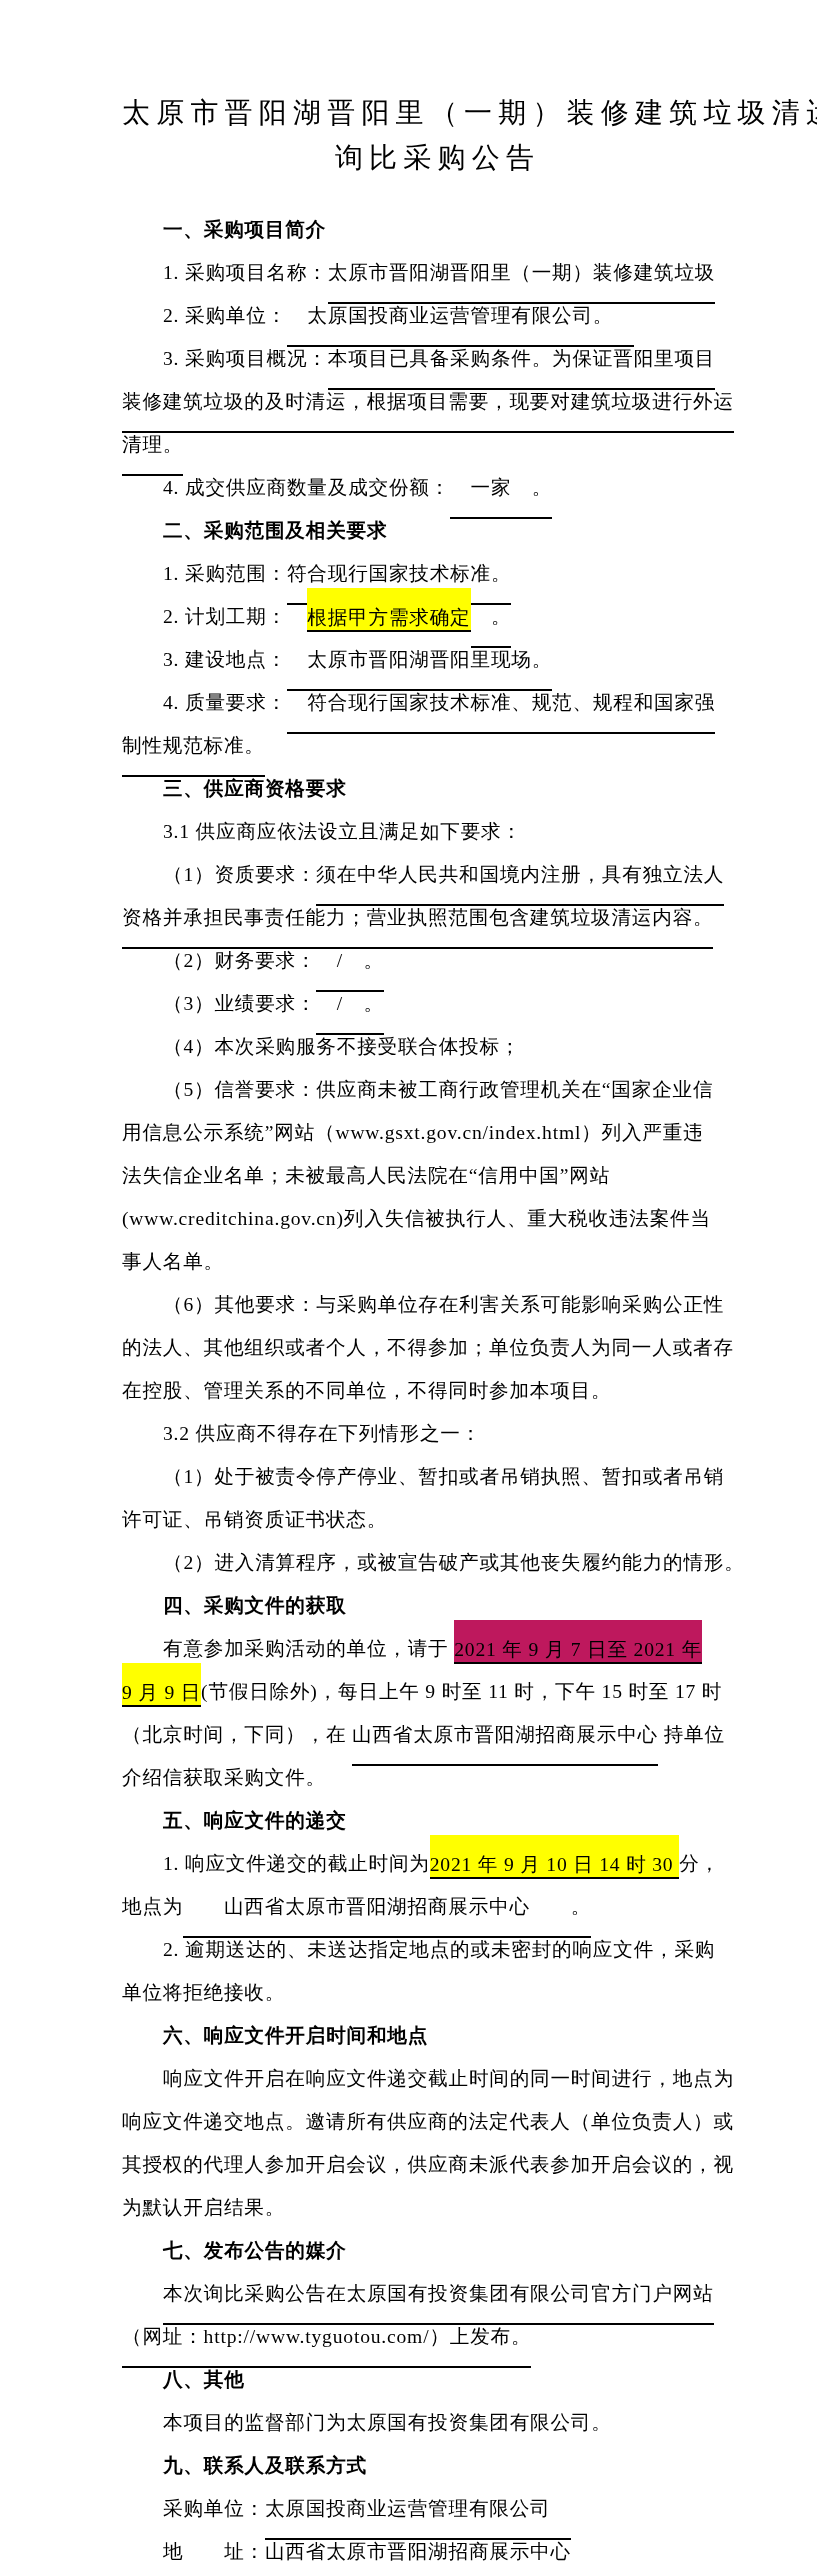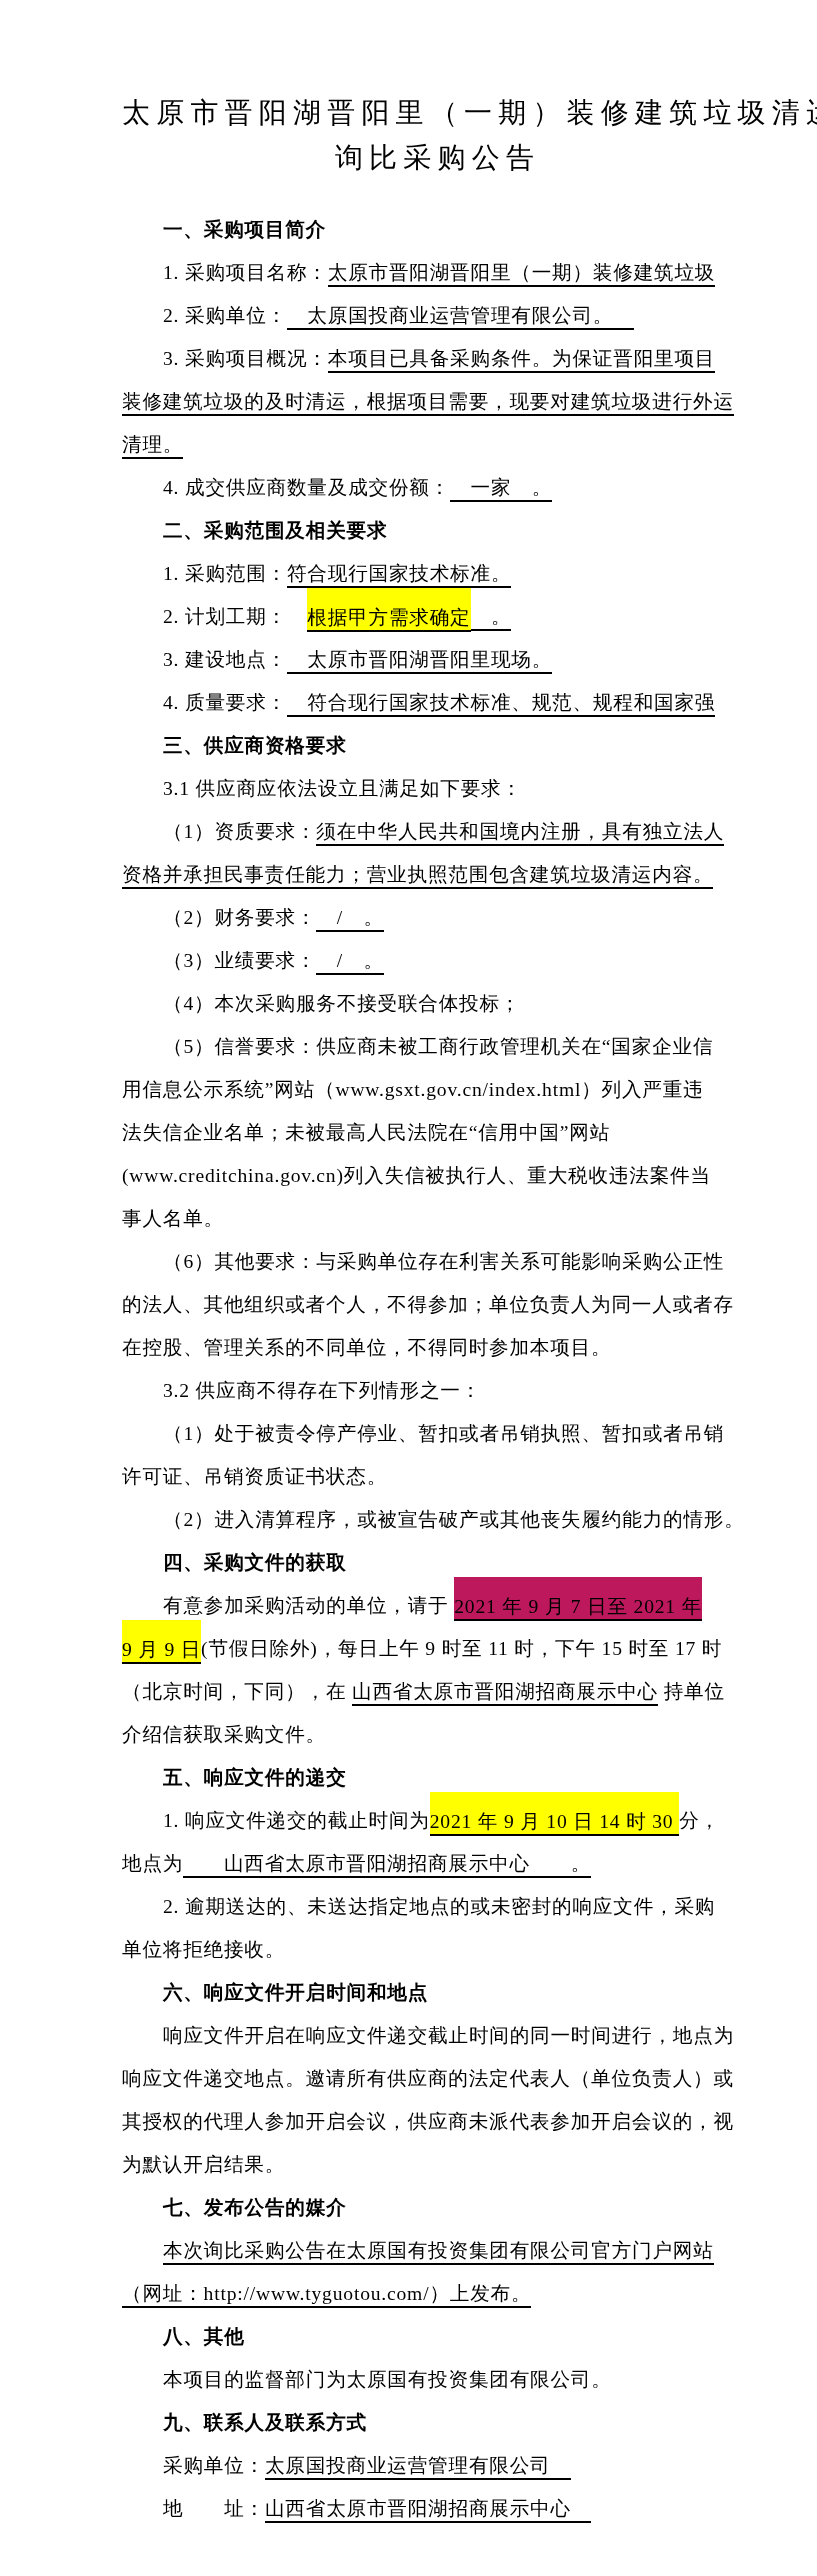--- a/index.html
+++ b/index.html
@@ -32,21 +32,21 @@
     white-space: nowrap;
   }
   .line.in { text-indent: 41px; }
   .line.hd {
     font-family: "Liberation Sans", "DejaVu Sans", sans-serif;
     font-weight: bold;
   }
   .seg-t { }
   .seg-u {
     border-bottom: 2.1px solid #000000;
-    padding-bottom: 2px;
+    padding-bottom: 19px;
   }
   .seg-hu {
     padding: 18.5px 0 2.6px 0;
     border-bottom: 2.1px solid #000000;
     margin-top: 36px;
   }
 </style>
 </head>
 <body>
 
@@ -62,20 +62,21 @@
       <div class="line in"><span class="seg-t">2. 采购单位：</span><span class="seg-u">　太原国投商业运营管理有限公司。　</span></div>
       <div class="line in"><span class="seg-t">3. 采购项目概况：</span><span class="seg-u">本项目已具备采购条件。为保证晋阳里项目</span></div>
       <div class="line"><span class="seg-u">装修建筑垃圾的及时清运，根据项目需要，现要对建筑垃圾进行外运</span></div>
       <div class="line"><span class="seg-u">清理。</span></div>
       <div class="line in"><span class="seg-t">4. 成交供应商数量及成交份额：</span><span class="seg-u">　一家　。</span></div>
       <div class="line in hd"><span class="seg-t">二、采购范围及相关要求</span></div>
       <div class="line in"><span class="seg-t">1. 采购范围：</span><span class="seg-u">符合现行国家技术标准。</span></div>
       <div class="line in"><span class="seg-t">2. 计划工期：　</span><span class="seg-hu" style="background-color: rgb(255, 255, 0);">根据甲方需求确定</span><span class="seg-u">　。</span></div>
       <div class="line in"><span class="seg-t">3. 建设地点：</span><span class="seg-u">　太原市晋阳湖晋阳里现场。</span></div>
       <div class="line in"><span class="seg-t">4. 质量要求：</span><span class="seg-u">　符合现行国家技术标准、规范、规程和国家强</span></div>
+      <div class="line"><span class="seg-u">制性规范标准。</span></div>
       <div class="line in hd"><span class="seg-t">三、供应商资格要求</span></div>
       <div class="line in"><span class="seg-t">3.1 供应商应依法设立且满足如下要求：</span></div>
       <div class="line in"><span class="seg-t">（1）资质要求：</span><span class="seg-u">须在中华人民共和国境内注册，具有独立法人</span></div>
       <div class="line"><span class="seg-u">资格并承担民事责任能力；营业执照范围包含建筑垃圾清运内容。</span></div>
       <div class="line in"><span class="seg-t">（2）财务要求：</span><span class="seg-u">　/　。</span></div>
       <div class="line in"><span class="seg-t">（3）业绩要求：</span><span class="seg-u">　/　。</span></div>
       <div class="line in"><span class="seg-t">（4）本次采购服务不接受联合体投标；</span></div>
       <div class="line in"><span class="seg-t">（5）信誉要求：供应商未被工商行政管理机关在“国家企业信</span></div>
       <div class="line"><span class="seg-t">用信息公示系统”网站（www.gsxt.gov.cn/index.html）列入严重违</span></div>
       <div class="line"><span class="seg-t">法失信企业名单；未被最高人民法院在“信用中国”网站</span></div>

